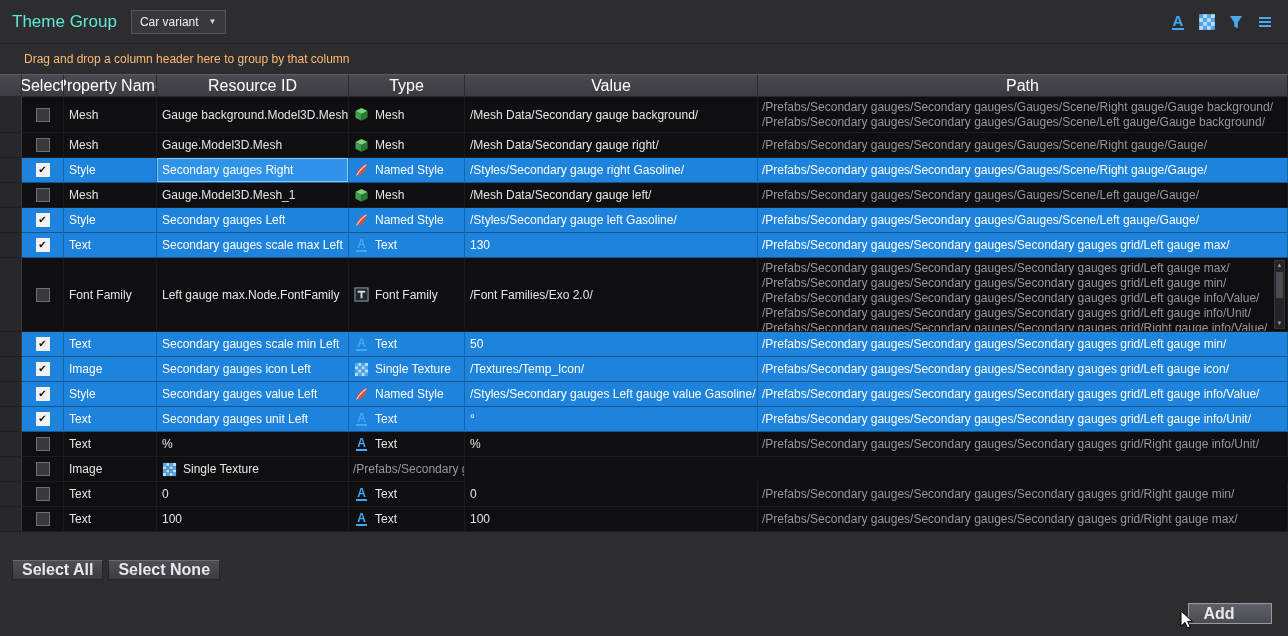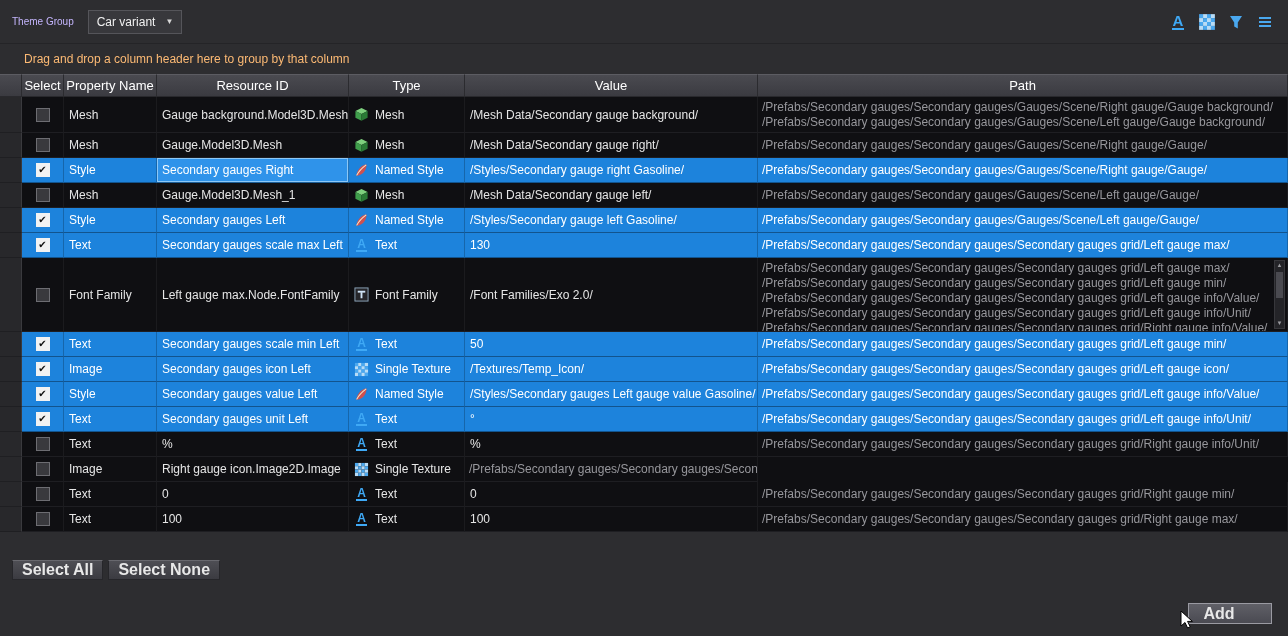--- a/index.html
+++ b/index.html
@@ -1,36 +1,36 @@
 <!DOCTYPE html>
 <html><head>
 <meta charset="utf-8">
 <style>
   * { margin:0; padding:0; box-sizing:border-box; }
   html,body { width:1288px; height:636px; overflow:hidden; }
   body { background:#2d2d30; font-family:"Liberation Sans", sans-serif; color:#f1f1f1; position:relative; }
 
   
   .topbar { height:44px; display:flex; align-items:center; padding:0 12px; gap:14px; border-bottom:1px solid #242427; }
-  .tg-label { font-size:10px; color:#c4b5fd; }
+  .tg-label { font-size:17px; color:#5eead4; }
   .dropdown { display:flex; align-items:center; justify-content:space-between; gap:10px; background:#38383c; border:1px solid #55555a; padding:3px 8px; font-size:12px; min-width:90px; height:24px; }
   .caret { font-size:8px; color:#d8d8d8; }
   .topbar-icons { margin-left:auto; display:flex; gap:7px; align-items:center; }
   .tico { width:22px; height:22px; display:flex; align-items:center; justify-content:center; }
   .big-A { color:#3fa9f5; font-weight:bold; font-size:15px; line-height:14px; border-bottom:2px solid #3fa9f5; padding:0 1px; }
 
   
   .groupbar { height:30px; display:flex; align-items:center; padding:0 24px; font-size:12px; color:#fdba74; }
 
   
   .grid { width:1288px; }
   .hrow, .row { display:grid; grid-template-columns:22px 42px 93px 192px 116px 293px 1fr; }
   .hrow { height:23px; background:linear-gradient(#4b4b51,#3a3a40); }
   .corner { border-right:1px solid #2b2b2f; border-top:1px solid #5c5c62; border-bottom:1px solid #29292d; }
-  .hcell { display:flex; align-items:center; justify-content:center; font-size:13px; color:#ffffff; border-right:1px solid #2b2b2f; border-top:1px solid #5c5c62; border-bottom:1px solid #29292d; overflow:hidden; white-space:nowrap; }
+  .hcell { display:flex; align-items:center; justify-content:center; font-size:16px; color:#ffffff; border-right:1px solid #2b2b2f; border-top:1px solid #5c5c62; border-bottom:1px solid #29292d; overflow:hidden; white-space:nowrap; }
 
   .row { height:25px; background:#0f0f12; }
   .row.sel { background:#1d83dc; }
   .ind { background:#28282b; border-right:1px solid #3a3a3e; border-bottom:1px solid #1f1f22; }
   .cell { display:flex; align-items:center; font-size:12px; color:#e6e6e6; border-right:1px solid rgba(255,255,255,0.05); border-bottom:1px solid #1e1e22; padding:0 5px; overflow:hidden; white-space:nowrap; }
   .row.sel .cell { border-bottom-color:rgba(0,0,0,0.35); border-right-color:rgba(0,0,0,0.22); color:#ffffff; }
   .cbwrap { justify-content:center; }
   .cb { width:14px; height:14px; background:#39393d; border:1px solid #6d6d72; display:flex; align-items:center; justify-content:center; font-size:10px; line-height:10px; color:#111; }
   .cb.checked { background:#f2f2f2; border-color:#f2f2f2; }
   .focus-cell { background:#2f93ea; box-shadow:inset 0 0 0 1px #8cc8f7; }
@@ -386,21 +386,20 @@
         <div class="cell path-cell">
           <div class="pline">/Prefabs/Secondary gauges/Secondary gauges/Secondary gauges grid/Right gauge info/Unit/</div>
         </div>
       </div>
       <div class="row">
         <div class="ind"></div>
         <div class="cell cbwrap">
           <span class="cb"></span>
         </div>
         <div class="cell">Image</div>
-        <div class="cell">Right gauge icon.Image2D.Image</div>
         <div class="cell type-cell">
           <span class="type-icon">
             <svg width="15" height="15" viewBox="0 0 16 16">
               <rect x="1" y="1" width="3.5" height="3.5" fill="#4aa8ef"></rect>
               <rect x="4.5" y="1" width="3.5" height="3.5" fill="#b8dcf6"></rect>
               <rect x="8" y="1" width="3.5" height="3.5" fill="#4aa8ef"></rect>
               <rect x="11.5" y="1" width="3.5" height="3.5" fill="#b8dcf6"></rect>
               <rect x="1" y="4.5" width="3.5" height="3.5" fill="#b8dcf6"></rect>
               <rect x="4.5" y="4.5" width="3.5" height="3.5" fill="#4aa8ef"></rect>
               <rect x="8" y="4.5" width="3.5" height="3.5" fill="#b8dcf6"></rect>

